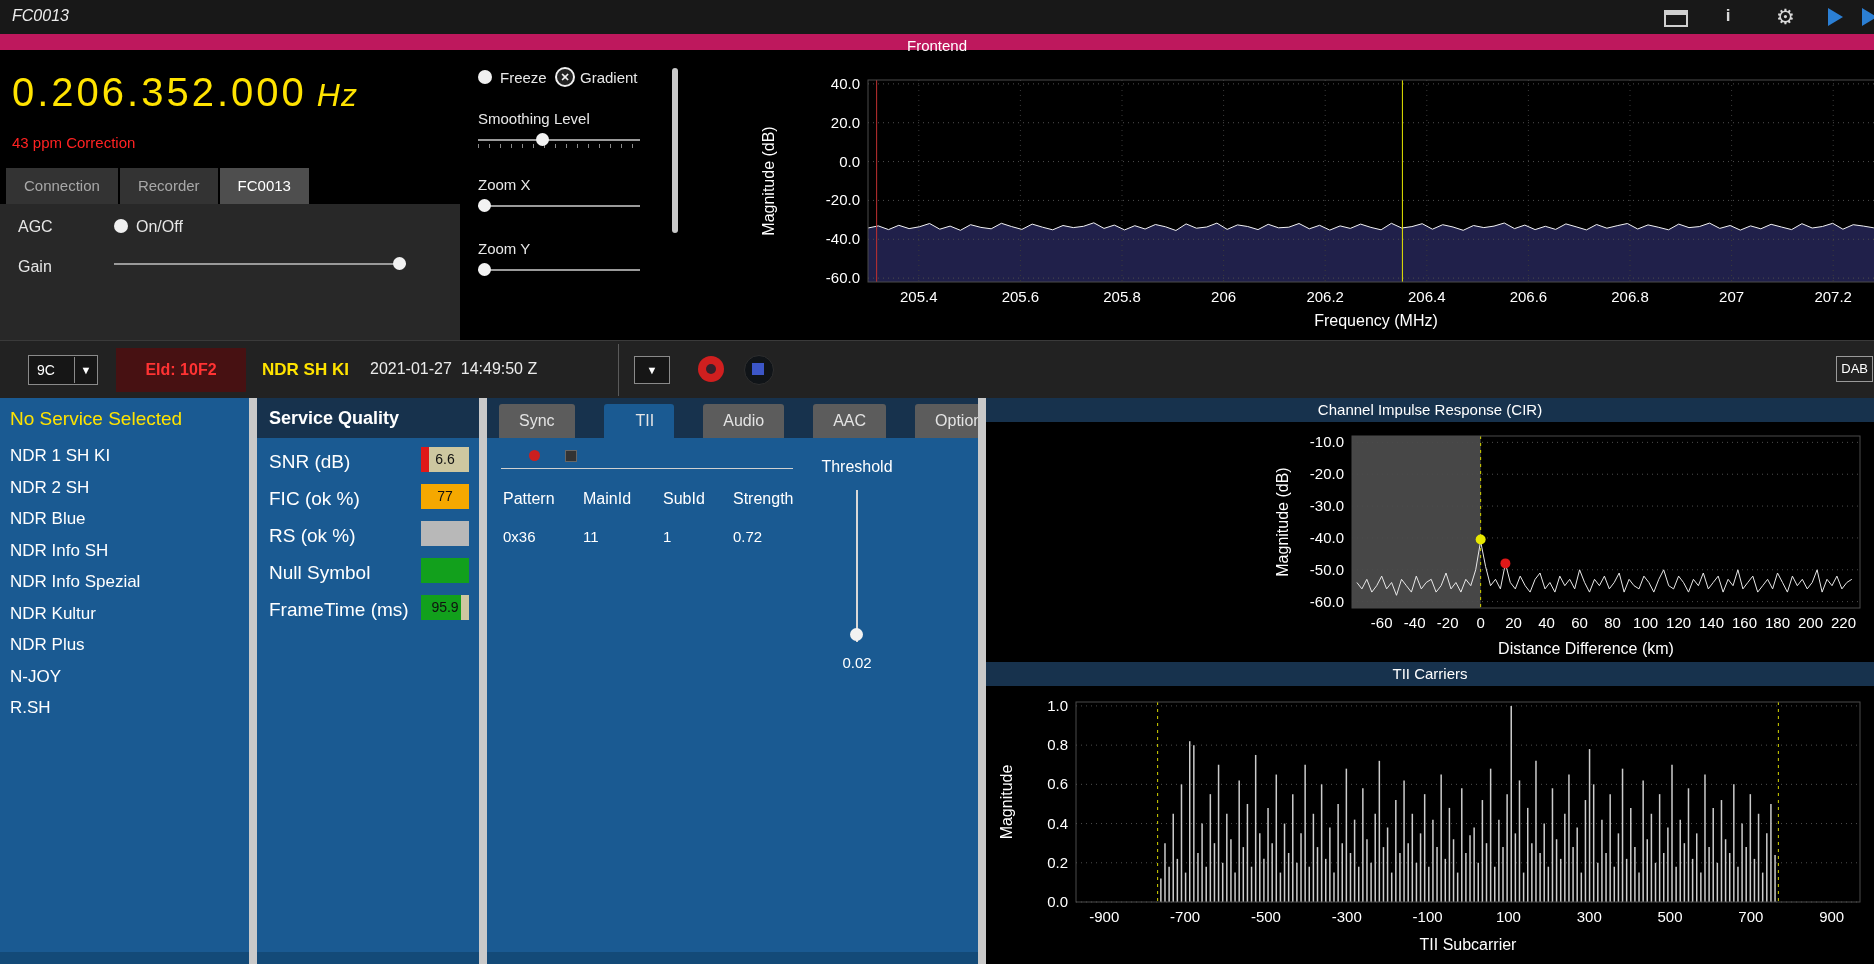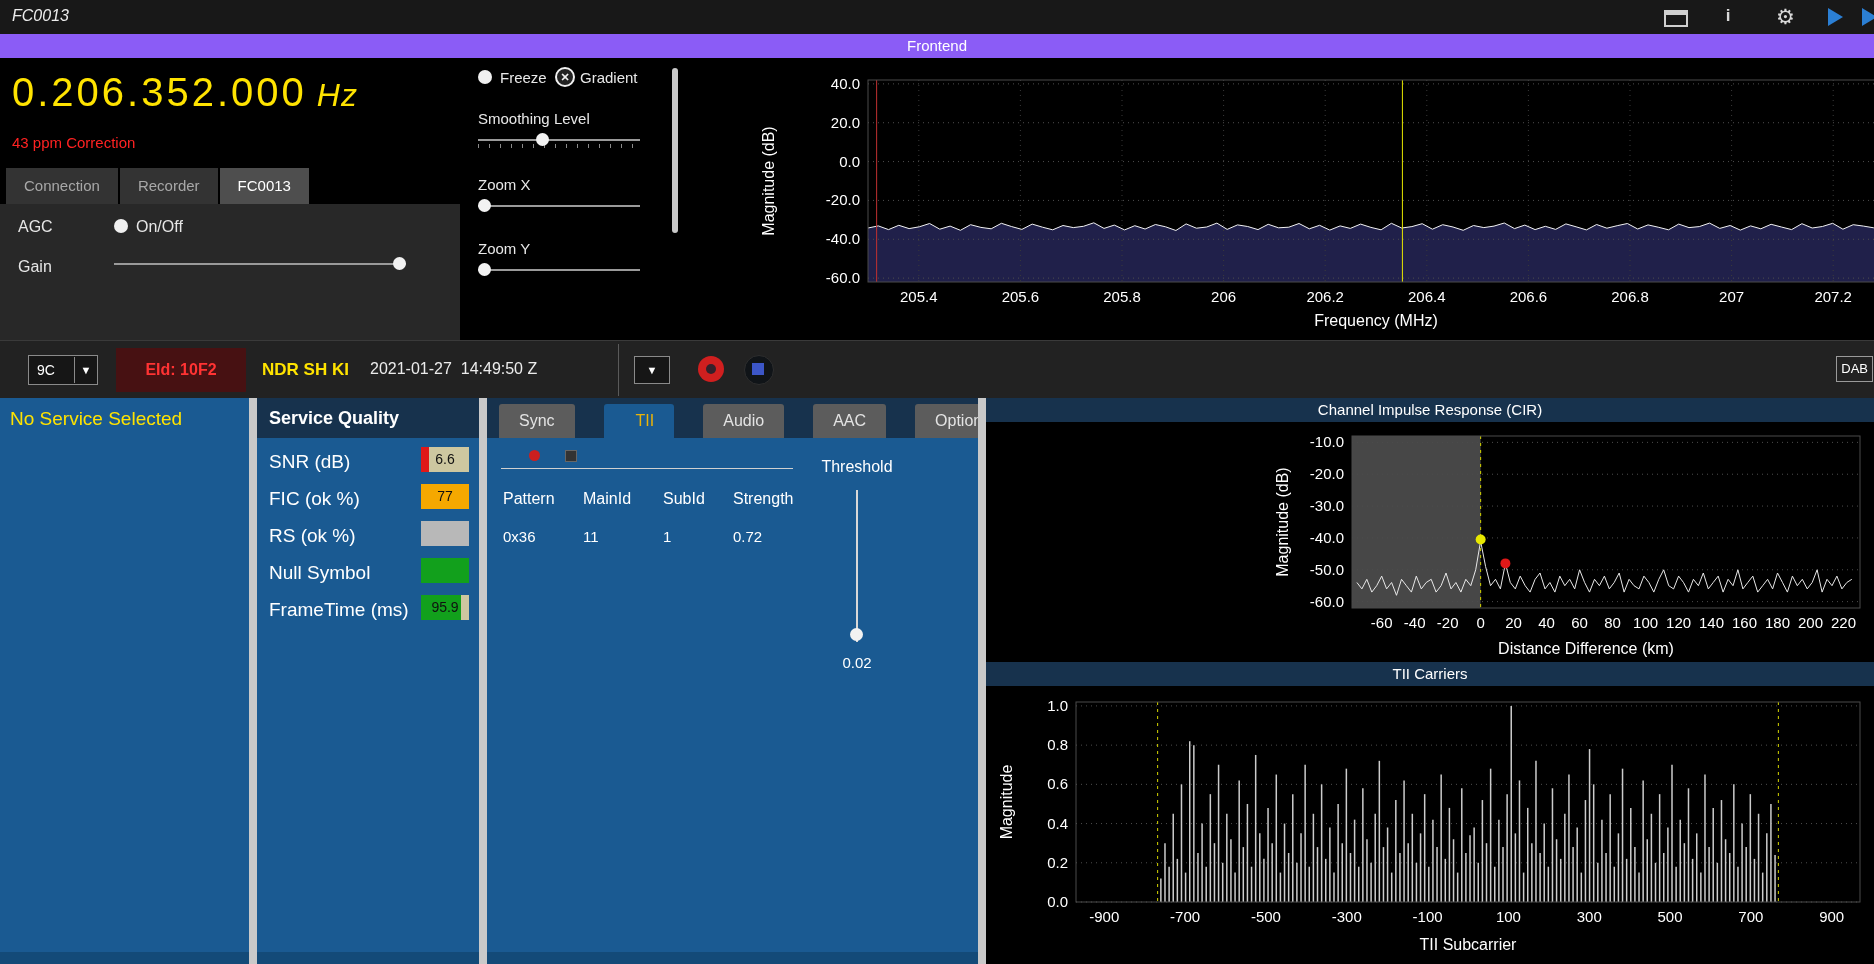--- a/index.html
+++ b/index.html
@@ -12,21 +12,21 @@
   .tb-title{position:absolute;left:12px;top:7px;font-style:italic;font-size:16px;color:#ececec;}
   .tb-icon{position:absolute;top:5px;color:#d8d8d8;font-size:19px;cursor:pointer;}
   .win-rect{position:absolute;left:1664px;top:10px;width:20px;height:13px;border:2px solid #cfcfcf;}
   .win-rect::before{content:'';position:absolute;left:0;top:0;width:100%;height:3px;background:#cfcfcf;}
   .tb-info{left:1722px;top:6px;font-size:17px;font-weight:bold;width:12px;text-align:center;}
   .tb-gear{left:1776px;font-size:21px;}
   .tb-play{position:absolute;top:8px;width:0;height:0;border-top:9px solid transparent;
            border-bottom:9px solid transparent;border-left:15px solid #2b7fd4;cursor:pointer;}
 
   
-  .frontend-header{position:absolute;left:0;top:34px;width:1874px;height:24px;background:#8b5cf6;
+  .frontend-header{position:absolute;left:0;top:34px;width:1874px;height:16px;background:#be185d;
                    text-align:center;font-size:15px;line-height:24px;color:#fff;}
 
   
   .freq-panel{position:absolute;left:0;top:58px;width:460px;height:282px;background:#000;}
   .freq{position:absolute;left:12px;top:12px;font-size:40px;color:#ffe300;letter-spacing:3px;}
   .freq .hz{font-size:32px;letter-spacing:1px;margin-left:10px;font-style:italic;}
   .ppm{position:absolute;left:12px;top:76px;font-size:15px;color:#ff2222;}
   .fe-tabs{position:absolute;left:6px;top:110px;height:36px;display:flex;}
   .fe-tab{padding:0 18px;line-height:36px;background:#333;color:#a8a8a8;font-size:15px;
           margin-right:2px;cursor:pointer;}
@@ -98,21 +98,21 @@
   .q-box{position:absolute;right:10px;top:5px;width:48px;height:25px;background:#cdc7a0;overflow:hidden;}
   .q-fill{position:absolute;left:0;top:0;bottom:0;width:0;}
   .q-val{position:absolute;left:0;right:0;top:0;bottom:0;text-align:center;line-height:25px;
          font-size:14px;color:#101010;}
 
   .tii-panel{left:487px;width:491px;}
   .tii-tabstrip{position:absolute;left:0;top:0;width:100%;height:40px;background:#17324d;
                 display:flex;align-items:flex-end;padding-left:12px;box-sizing:border-box;gap:27px;}
   .tii-tab{height:34px;line-height:34px;padding:0 20px;background:#5c5c5c;color:#e3e3e3;
            font-size:16px;margin-right:2px;border-radius:3px 3px 0 0;cursor:pointer;}
-  .tii-tab.active{background:#1a5a92;color:#eab308;padding-left:32px;}
+  .tii-tab.active{background:#1a5a92;color:#e5e5e5;padding-left:32px;}
   .ind-dot{position:absolute;left:42px;top:52px;width:11px;height:11px;border-radius:50%;background:#cc1f1f;}
   .ind-sq{position:absolute;left:78px;top:52px;width:10px;height:10px;background:#333;border:1px solid #666;}
   .tii-hline{position:absolute;left:14px;top:70px;width:292px;height:1px;background:#d0d0d0;}
   .tii-th{position:absolute;top:92px;font-size:16px;color:#fff;}
   .tii-td{position:absolute;top:130px;font-size:15px;color:#fff;}
   .thr-label{position:absolute;left:310px;top:60px;width:120px;text-align:center;font-size:16px;color:#fff;}
   .thr-val{position:absolute;left:330px;top:256px;width:80px;text-align:center;font-size:15px;color:#fff;}
 
   
   .sec-header{position:absolute;left:986px;width:888px;height:24px;background:#17324d;
@@ -240,20 +240,31 @@
     <div class="dtime">2021-01-27  14:49:50 Z</div>
     <div class="tb-sep"></div>
     <div class="mini-drop"><span>▼</span></div>
     <div class="rec-btn"></div>
     <div class="stop-btn"></div>
     <div class="dab-box">DAB</div>
   </div>
 
   <div class="blue-panel services">
     <div class="svc-header">No Service Selected</div>
+    <div class="svc-list">
+      <div class="svc-item">NDR 1 SH KI</div>
+      <div class="svc-item">NDR 2 SH</div>
+      <div class="svc-item">NDR Blue</div>
+      <div class="svc-item">NDR Info SH</div>
+      <div class="svc-item">NDR Info Spezial</div>
+      <div class="svc-item">NDR Kultur</div>
+      <div class="svc-item">NDR Plus</div>
+      <div class="svc-item">N-JOY</div>
+      <div class="svc-item">R.SH</div>
+    </div>
     <div class="bottom-strip"></div>
   </div>
   <div class="splitter" style="left:249px;"></div>
 
   <div class="blue-panel quality">
     <div class="q-header">
       <span>Service Quality</span>
     </div>
     <div class="q-rows">
       <div class="q-row">

